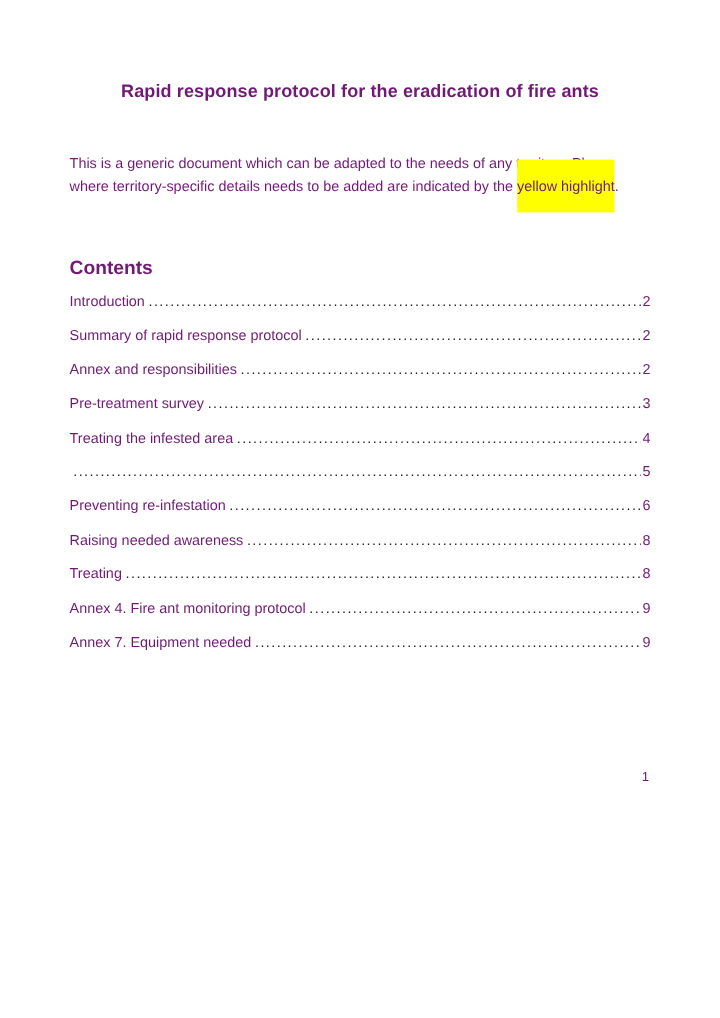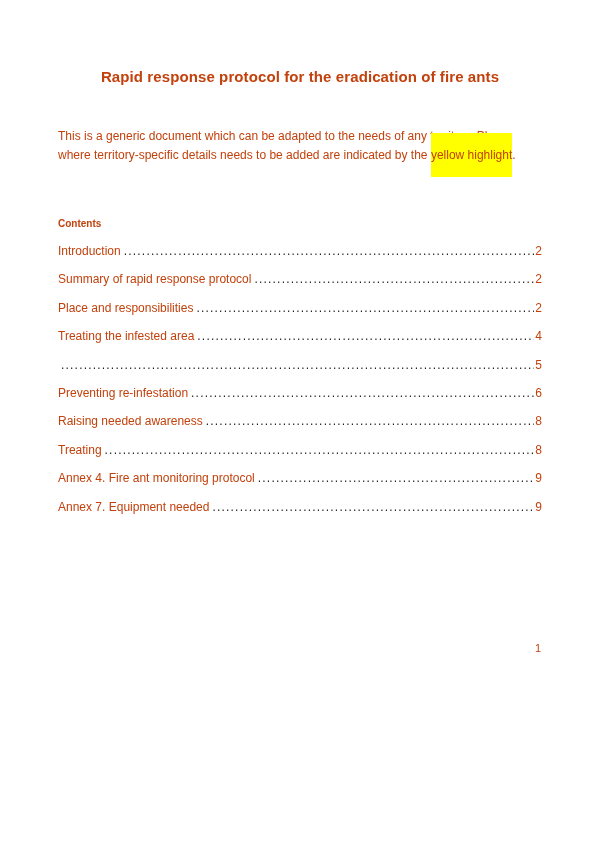--- a/index.html
+++ b/index.html
@@ -8,42 +8,42 @@
     background: #ffffff;
   }
   .doc-page {
     position: relative;
     width: 600px;
     height: 704px;
     background: #ffffff;
     box-sizing: border-box;
     padding: 68px 58px 0 58px;
     font-family: "Liberation Sans", sans-serif;
-    color: #c2410c;
+    color: #701a75;
     overflow: hidden;
   }
   .doc-title {
     font-size: 15px;
     font-weight: bold;
     text-align: center;
     margin: 0;
     line-height: 18px;
     letter-spacing: 0.1px;
   }
   .intro {
     font-size: 12px;
     line-height: 19px;
     margin: 41px 0 0 0;
   }
   .hl {
     background: #ffff00;
     padding: 15px 0;
   }
   .contents-heading {
-    font-size: 10px;
+    font-size: 16px;
     font-weight: bold;
     margin: 52px 0 0 0;
     line-height: 14px;
   }
   .toc {
     margin-top: 13px;
   }
   .toc-row {
     display: flex;
     align-items: baseline;
@@ -97,25 +97,30 @@
     <span class="toc-page">2</span>
   </div>
 
   <div class="toc-row">
     <span class="toc-label">Summary of rapid response protocol</span>
     <span class="toc-dots"></span>
     <span class="toc-page">2</span>
   </div>
 
   <div class="toc-row">
-    <span class="toc-label">Place and responsibilities</span>
+    <span class="toc-label">Annex and responsibilities</span>
     <span class="toc-dots"></span>
     <span class="toc-page">2</span>
   </div>
 
+  <div class="toc-row">
+    <span class="toc-label">Pre-treatment survey</span>
+    <span class="toc-dots"></span>
+    <span class="toc-page">3</span>
+  </div>
 
   <div class="toc-row">
     <span class="toc-label">Treating the infested area</span>
     <span class="toc-dots"></span>
     <span class="toc-page">4</span>
   </div>
 
   <div class="toc-row">
     <span class="toc-dots"></span>
     <span class="toc-page">5</span>

